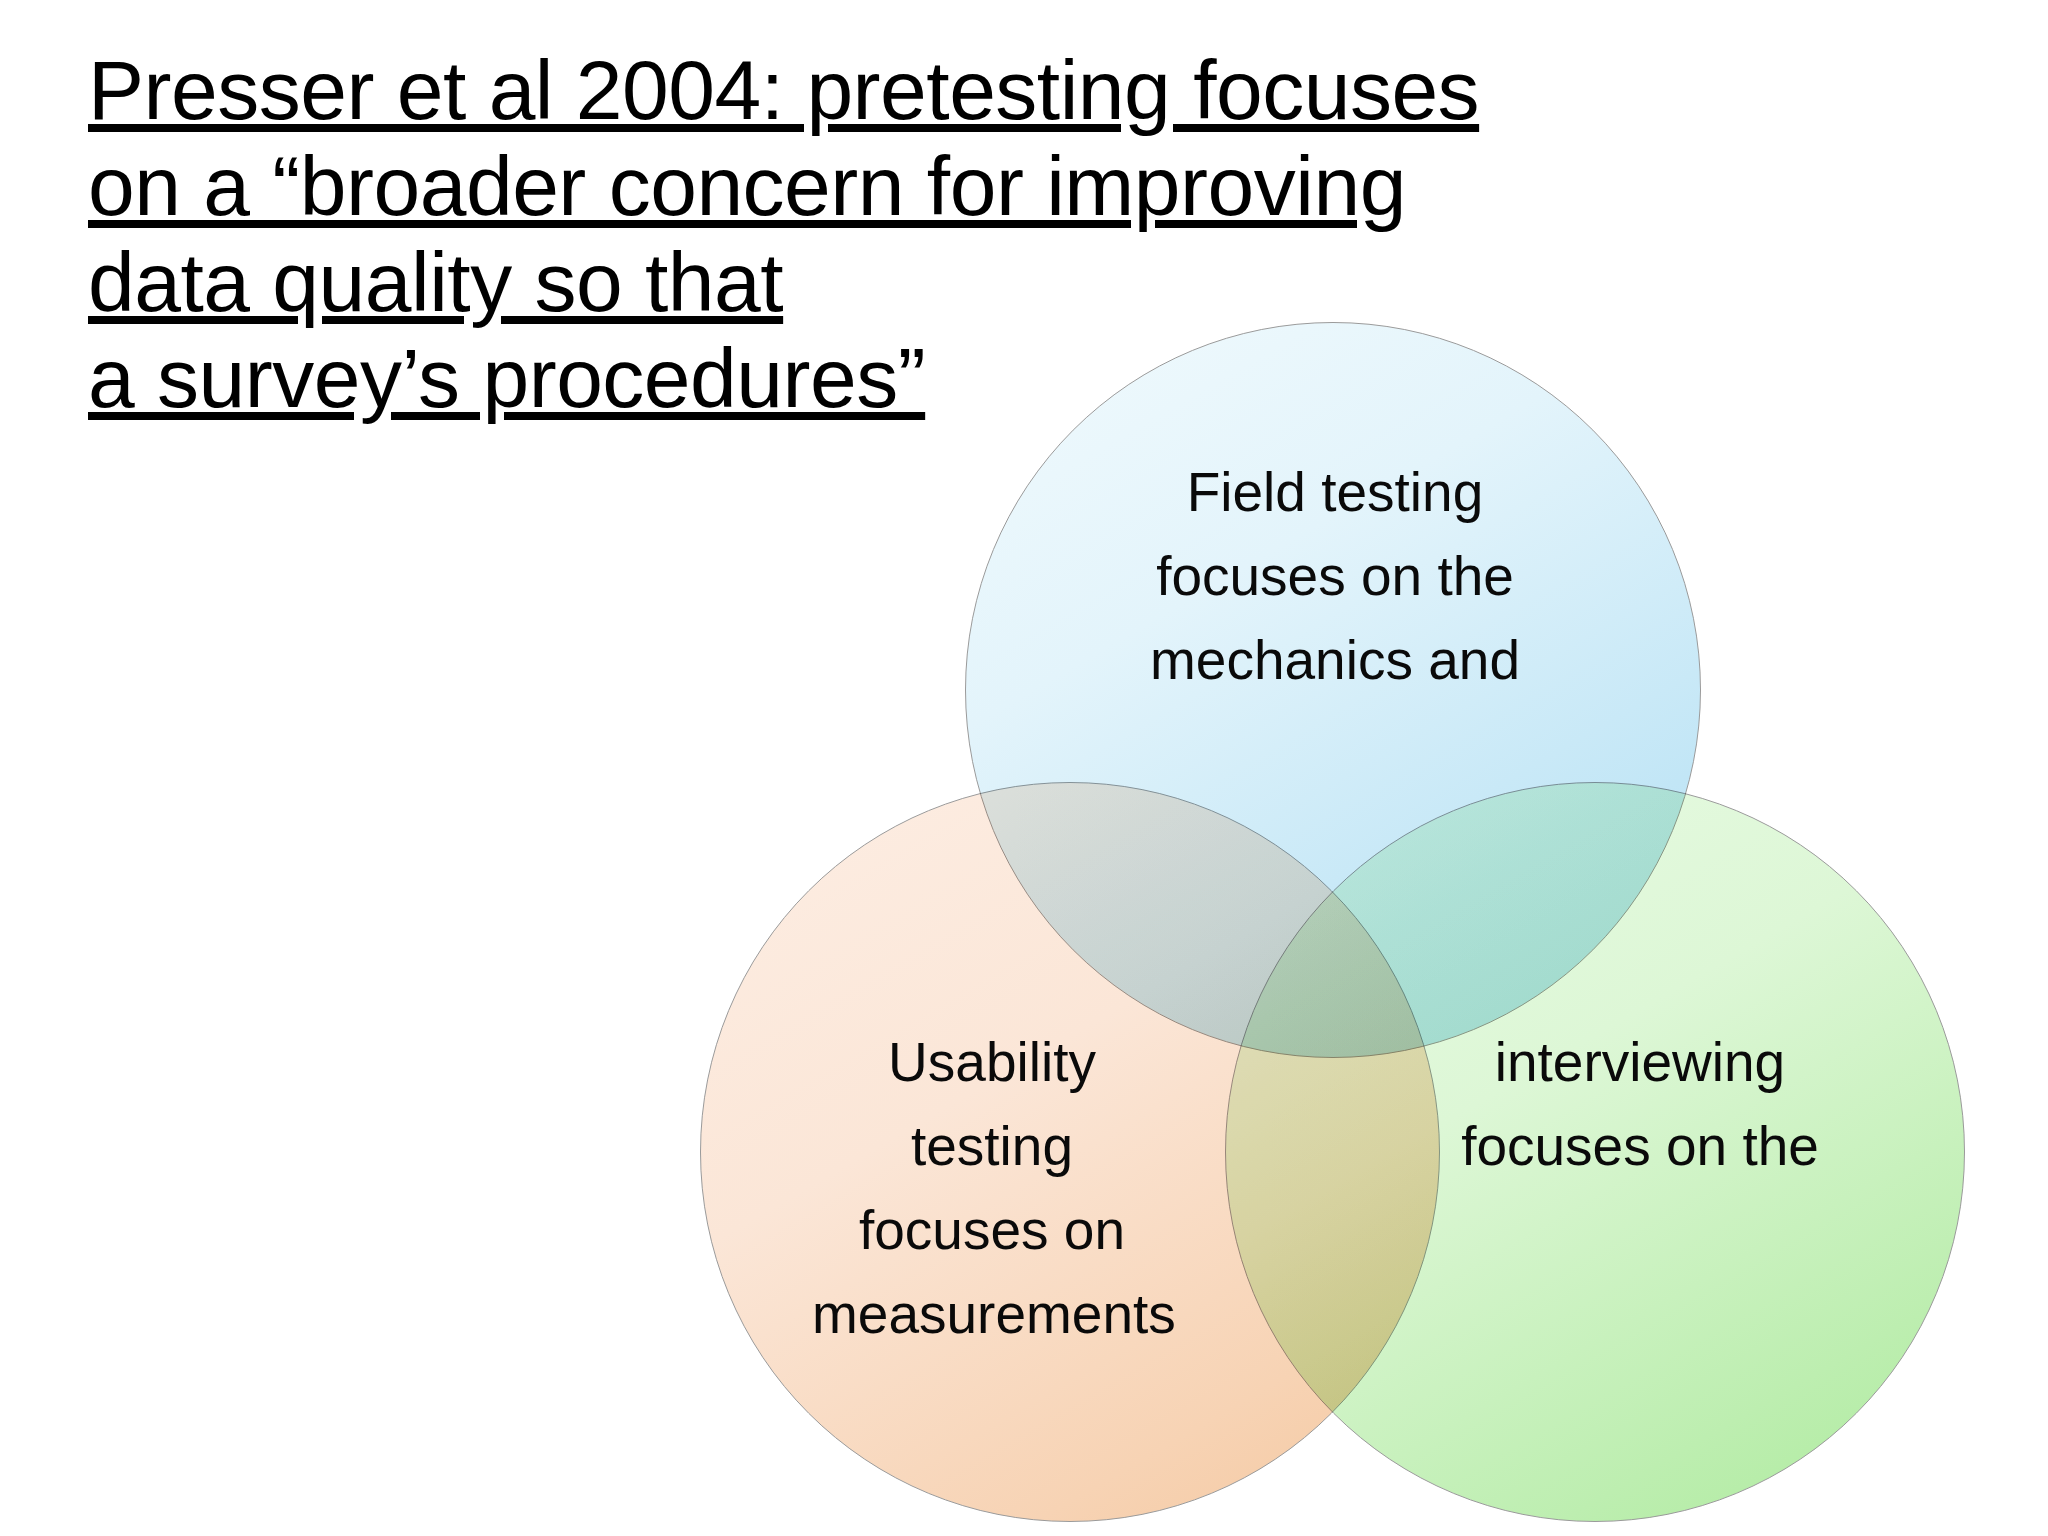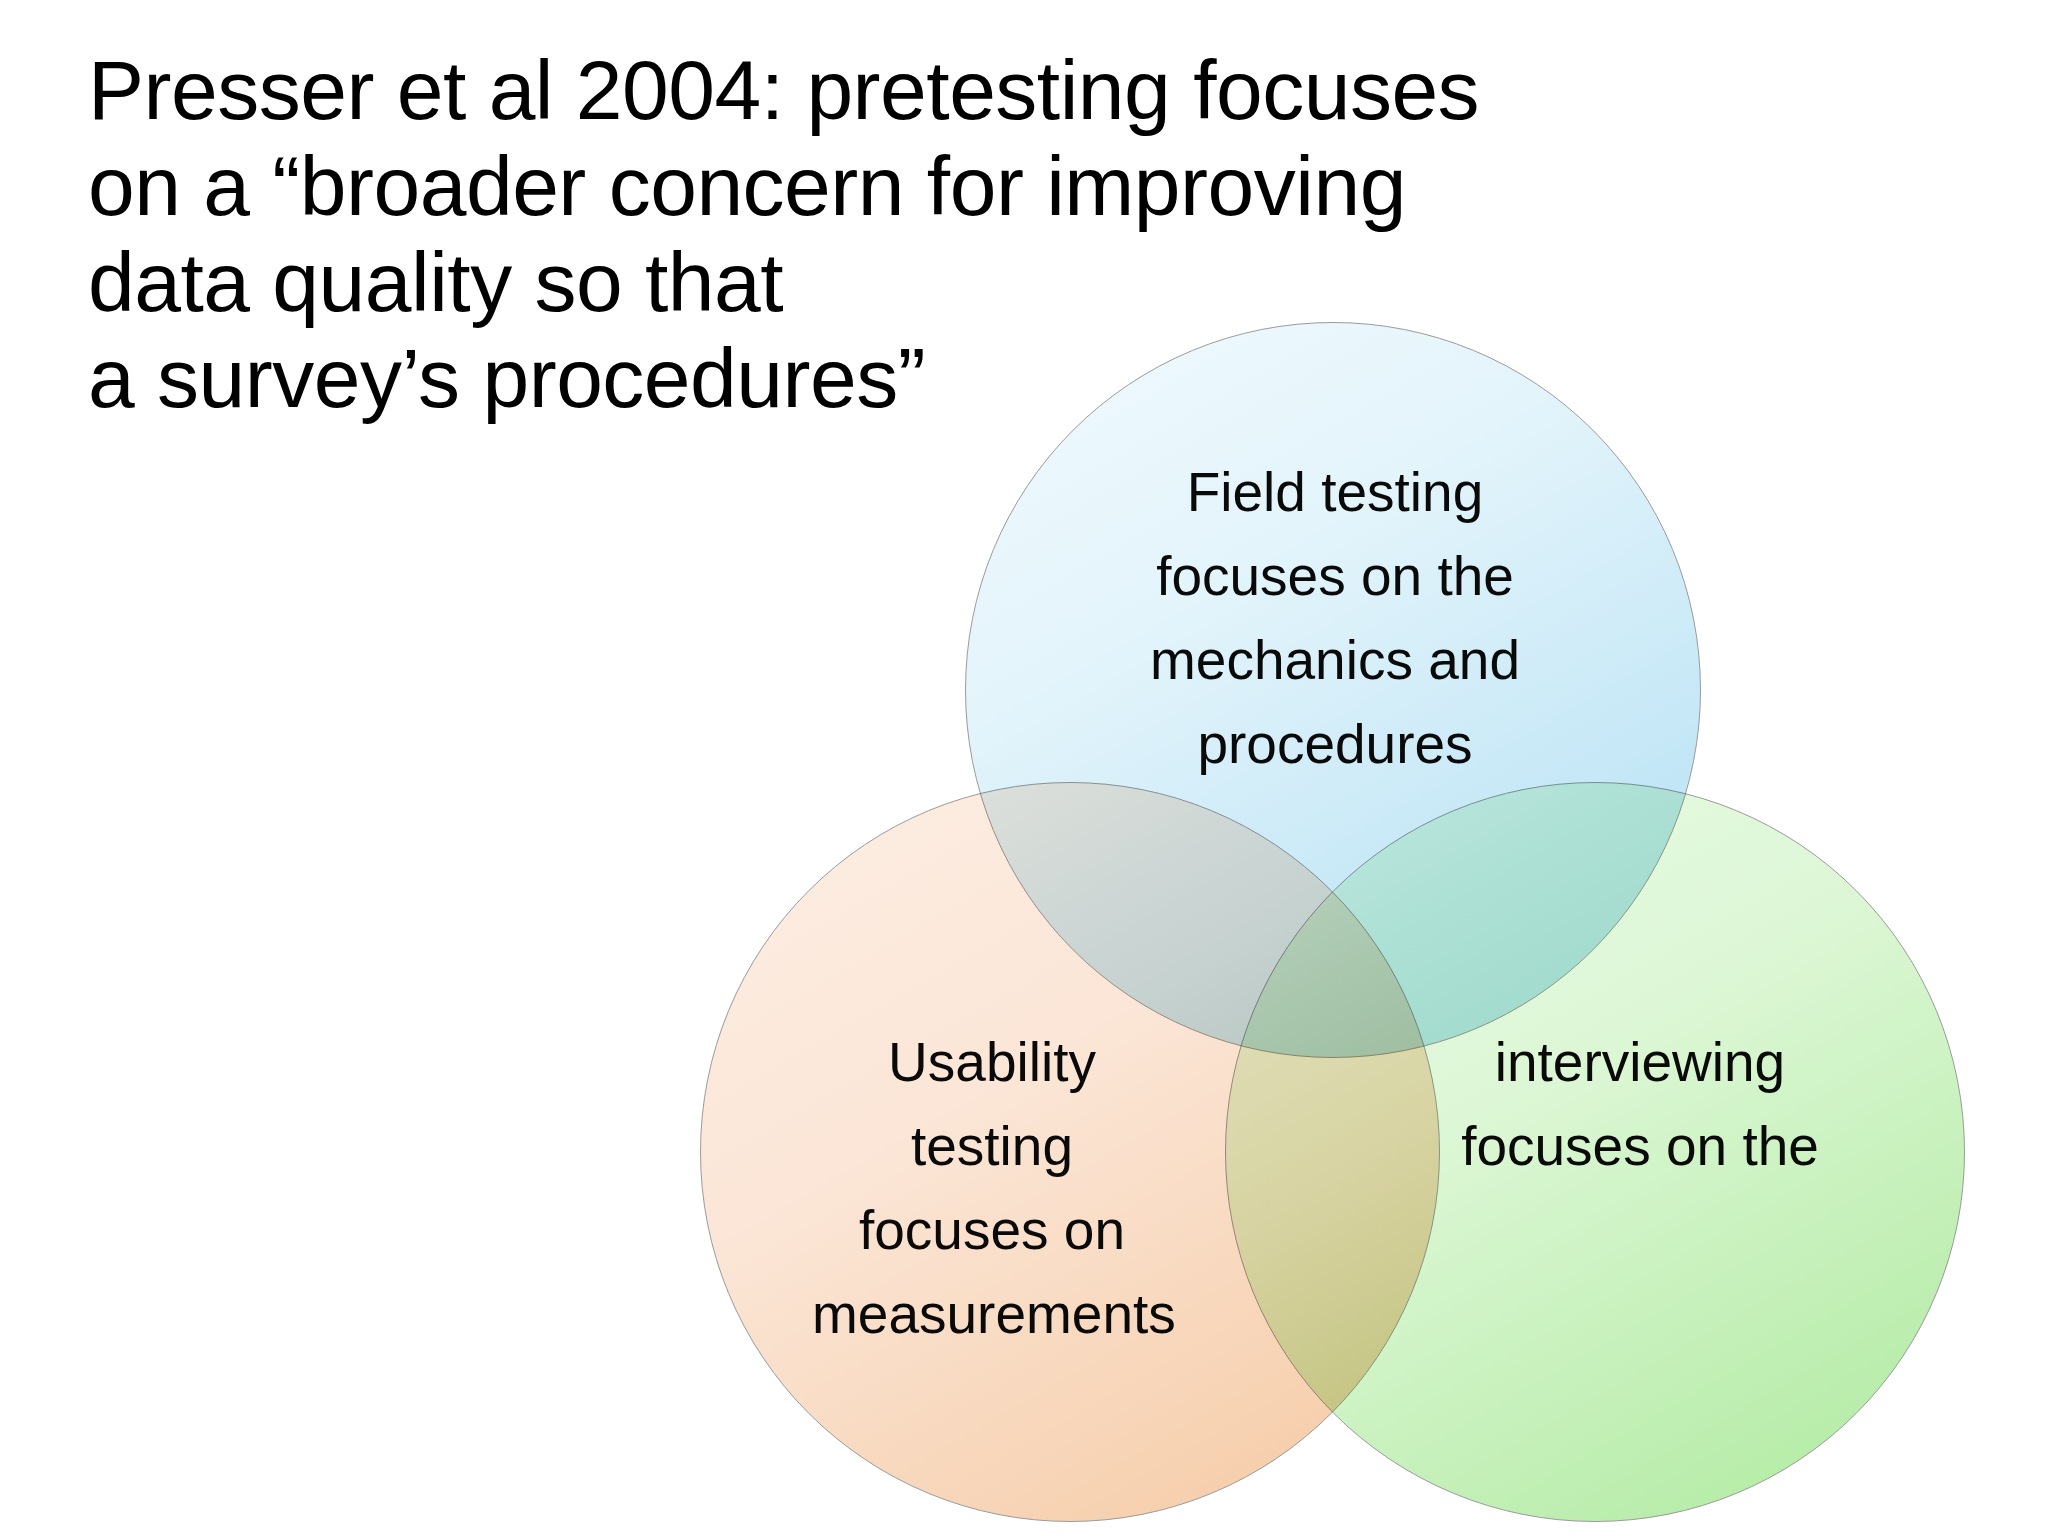--- a/index.html
+++ b/index.html
@@ -24,20 +24,21 @@
     overflow: hidden;
   }
 
   
   #title-block {
     position: absolute;
     left: 88px;
     top: 42px;
     width: 1180px;
     z-index: 5;
+    text-decoration: underline;
   }
   .title-line {
     font-family: "Liberation Sans Narrow", "Liberation Sans", "DejaVu Sans", sans-serif;
     font-size: 84px;
     line-height: 96px;
     color: #000000;
     font-weight: 400;
     letter-spacing: -0.5px;
     white-space: nowrap;
   }
@@ -125,21 +126,20 @@
   <div id="venn">
     <div class="venn-circle" id="circle-field"></div>
     <div class="venn-circle" id="circle-usability"></div>
     <div class="venn-circle" id="circle-cognitive"></div>
   </div>
 
   <div class="venn-label" id="label-field">
     <div>Field testing</div>
     <div>focuses on the</div>
     <div>mechanics and</div>
-    <div>procedures</div>
   </div>
 
   <div class="venn-label" id="label-usability">
     <div>Usability</div>
     <div>testing</div>
     <div>focuses on</div>
     <div>measurements</div>
   </div>
 
   <div class="venn-label" id="label-cognitive">

